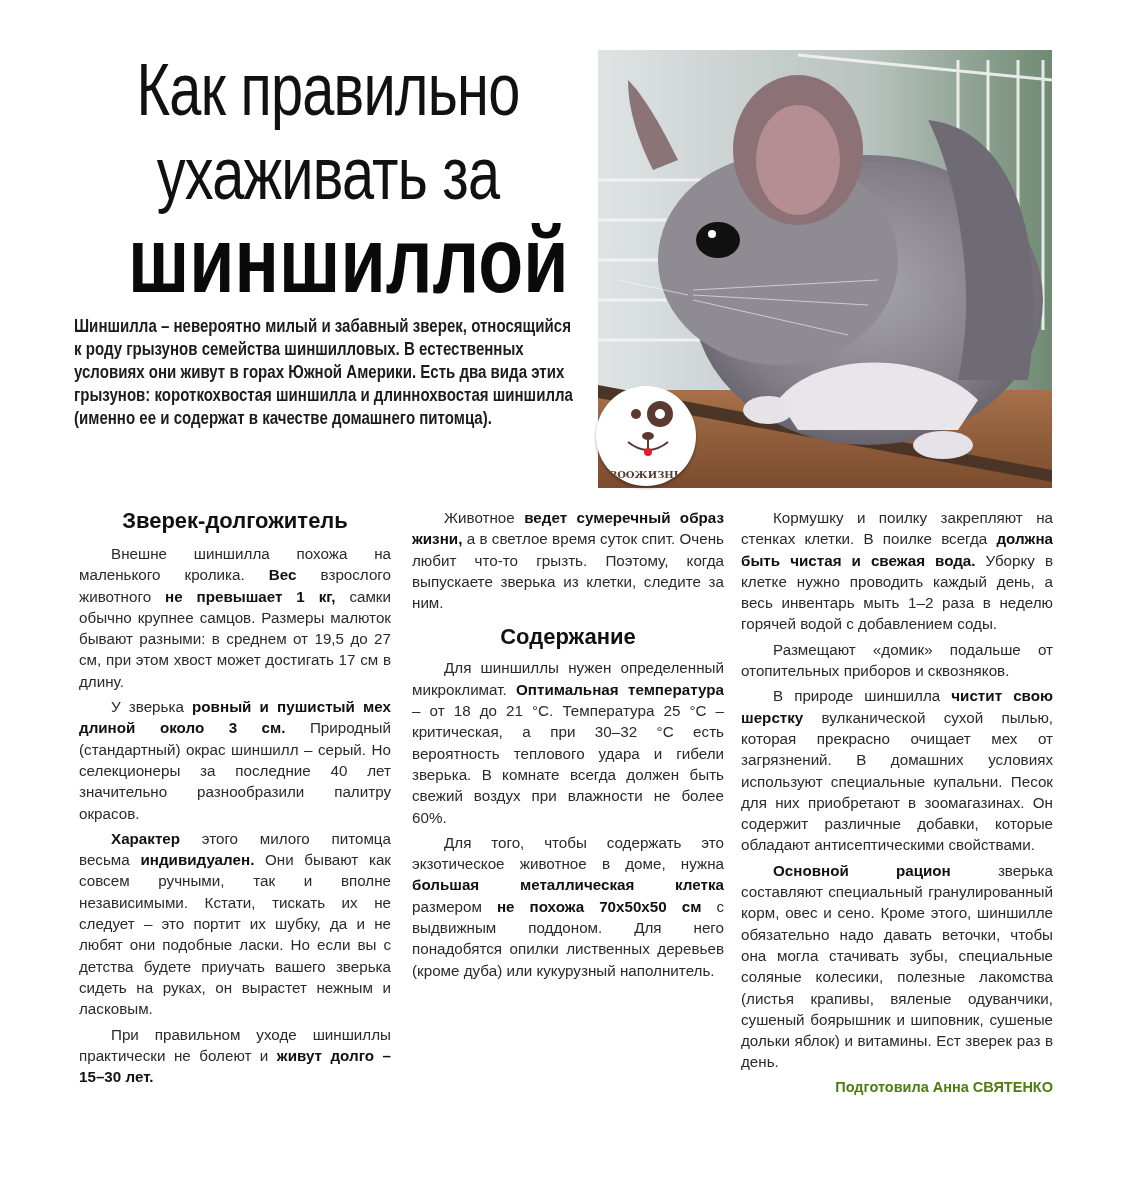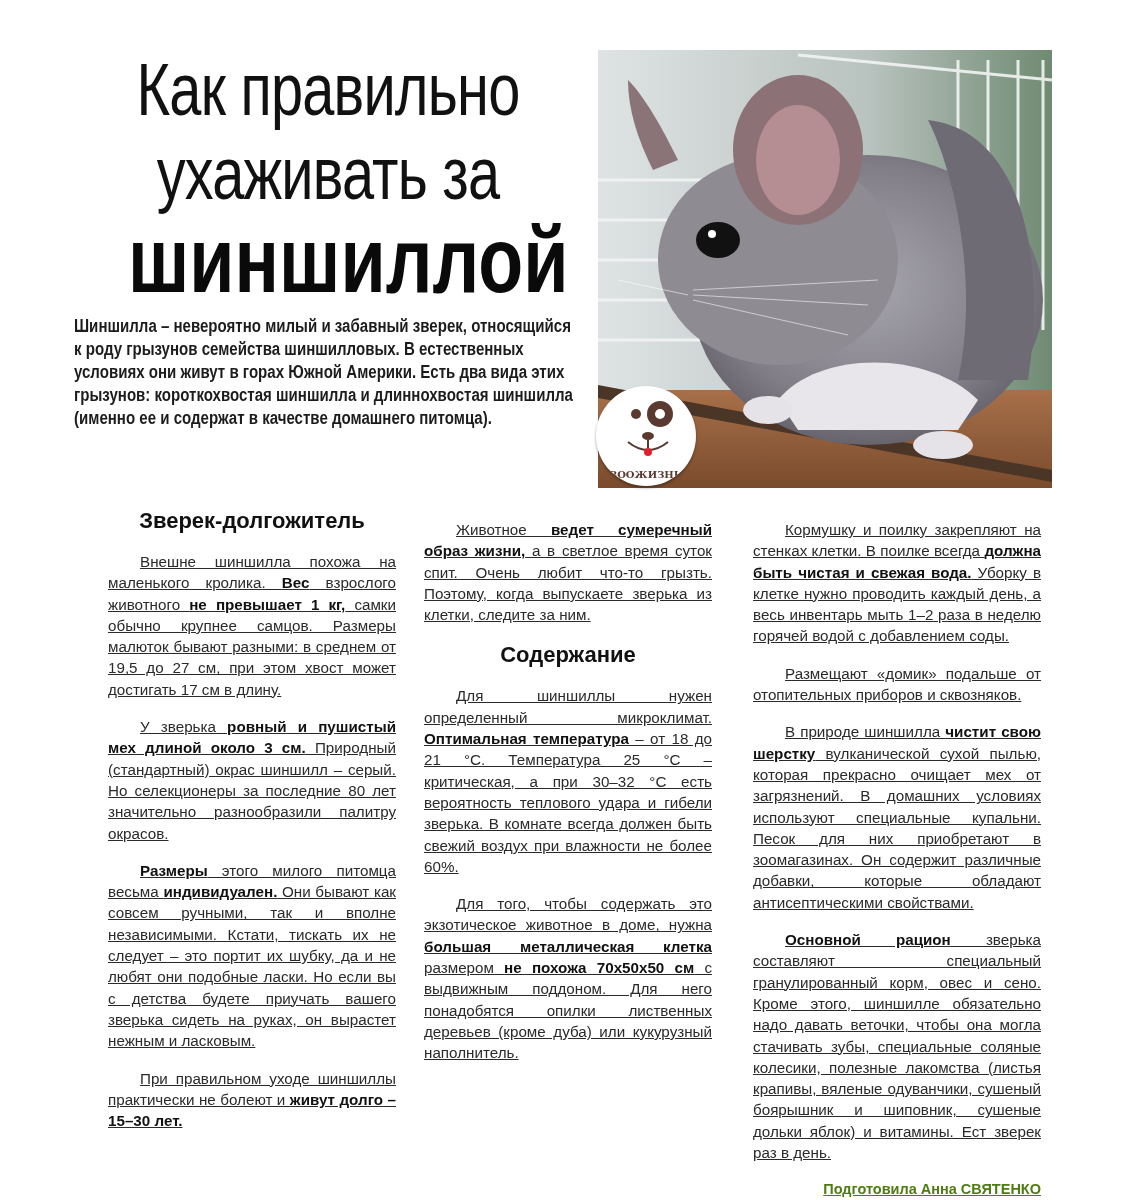--- a/index.html
+++ b/index.html
@@ -35,24 +35,24 @@
     font-family: "Liberation Sans", sans-serif; font-weight: bold;
     font-size: 17.5px; line-height: 23px; color: #1c1c1c;
     transform: scaleX(0.86); transform-origin: left top; width: 585px;
   }
 
   .col {
     position: absolute; top: 503px; width: 320px;
     font-family: "Liberation Sans", sans-serif; font-size: 15.2px; line-height: 21.3px;
     color: #2a2a2a; text-align: justify; hyphens: auto;
   }
-  .col1 { left: 92px; }
+  .col1 { left: 75px; }
   .col2 { left: 408px; }
   .col3 { left: 737px; }
-  .col p { margin: 16px; text-indent: 32px; text-decoration: underline; }
+  .col p { margin: 4px; text-indent: 32px; }
   .col b { color: #111; font-weight: bold; }
   .col h2 {
     margin: 4px 0 8px 0; text-align: center; font-size: 22px; line-height: 28px;
     font-weight: bold; color: #111; text-indent: 0;
   }
   .col2 h2 { margin: 10px 0 6px 0; }
   .byline {
     text-align: right; font-weight: bold; font-size: 14.5px; color: #4d7c0f; margin-top: 2px; text-indent: 0 !important;
   }
 </style>
@@ -131,22 +131,22 @@
       <circle cx="52" cy="66" r="4" fill="#e02030"></circle>
       <text x="50" y="92" font-family="DejaVu Serif, serif" font-size="10" font-weight="bold" text-anchor="middle" fill="#5a3a30">ЗООЖИЗНЬ</text>
     </svg>
   </div>
 
   <div class="lead">Шиншилла – невероятно милый и забавный зверек, относящийся к роду грызунов семейства шиншилловых. В естественных условиях они живут в горах Южной Америки. Есть два вида этих грызунов: короткохвостая шиншилла и длиннохвостая шиншилла (именно ее и содержат в качестве домашнего питомца).</div>
 
   <div class="col col1">
     <h2>Зверек-долгожитель</h2>
     <p><span>Внешне шиншилла похожа на маленького кролика. </span><b>Вес</b><span> взрослого животного </span><b>не превышает 1 кг,</b><span> самки обычно крупнее самцов. Размеры малюток бывают разными: в среднем от 19,5 до 27 см, при этом хвост может достигать 17 см в длину.</span></p>
-    <p><span>У зверька </span><b>ровный и пушистый мех длиной около 3 см.</b><span> Природный (стандартный) окрас шиншилл – серый. Но селекционеры за последние 80 лет значительно разнообразили палитру окрасов.</span></p>
-    <p><b>Размеры</b><span> этого милого питомца весьма </span><b>индивидуален.</b><span> Они бывают как совсем ручными, так и вполне независимыми. Кстати, тискать их не следует – это портит их шубку, да и не любят они подобные ласки. Но если вы с детства будете приучать вашего зверька сидеть на руках, он вырастет нежным и ласковым.</span></p>
+    <p><span>У зверька </span><b>ровный и пушистый мех длиной около 3 см.</b><span> Природный (стандартный) окрас шиншилл – серый. Но селекционеры за последние 40 лет значительно разнообразили палитру окрасов.</span></p>
+    <p><b>Характер</b><span> этого милого питомца весьма </span><b>индивидуален.</b><span> Они бывают как совсем ручными, так и вполне независимыми. Кстати, тискать их не следует – это портит их шубку, да и не любят они подобные ласки. Но если вы с детства будете приучать вашего зверька сидеть на руках, он вырастет нежным и ласковым.</span></p>
     <p><span>При правильном уходе шиншиллы практически не болеют и </span><b>живут долго – 15–30 лет.</b></p>
   </div>
 
   <div class="col col2">
     <p><span>Животное </span><b>ведет сумеречный образ жизни,</b><span> а в светлое время суток спит. Очень любит что-то грызть. Поэтому, когда выпускаете зверька из клетки, следите за ним.</span></p>
     <h2>Содержание</h2>
     <p><span>Для шиншиллы нужен определенный микроклимат. </span><b>Оптимальная температура</b><span> – от 18 до 21 °С. Температура 25 °С – критическая, а при 30–32 °С есть вероятность теплового удара и гибели зверька. В комнате всегда должен быть свежий воздух при влажности не более 60%.</span></p>
     <p><span>Для того, чтобы содержать это экзотическое животное в доме, нужна </span><b>большая металлическая клетка</b><span> размером </span><b>не похожа 70х50х50 см</b><span> с выдвижным поддоном. Для него понадобятся опилки лиственных деревьев (кроме дуба) или кукурузный наполнитель.</span></p>
   </div>
 

